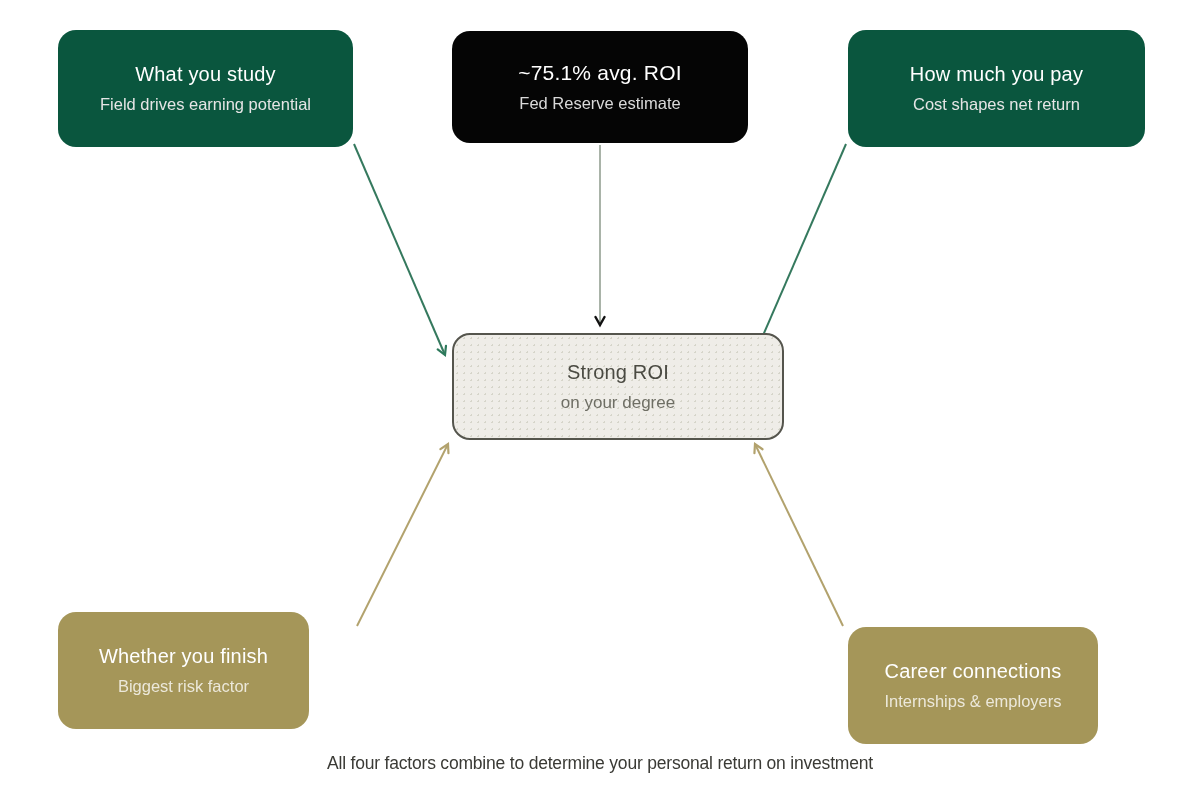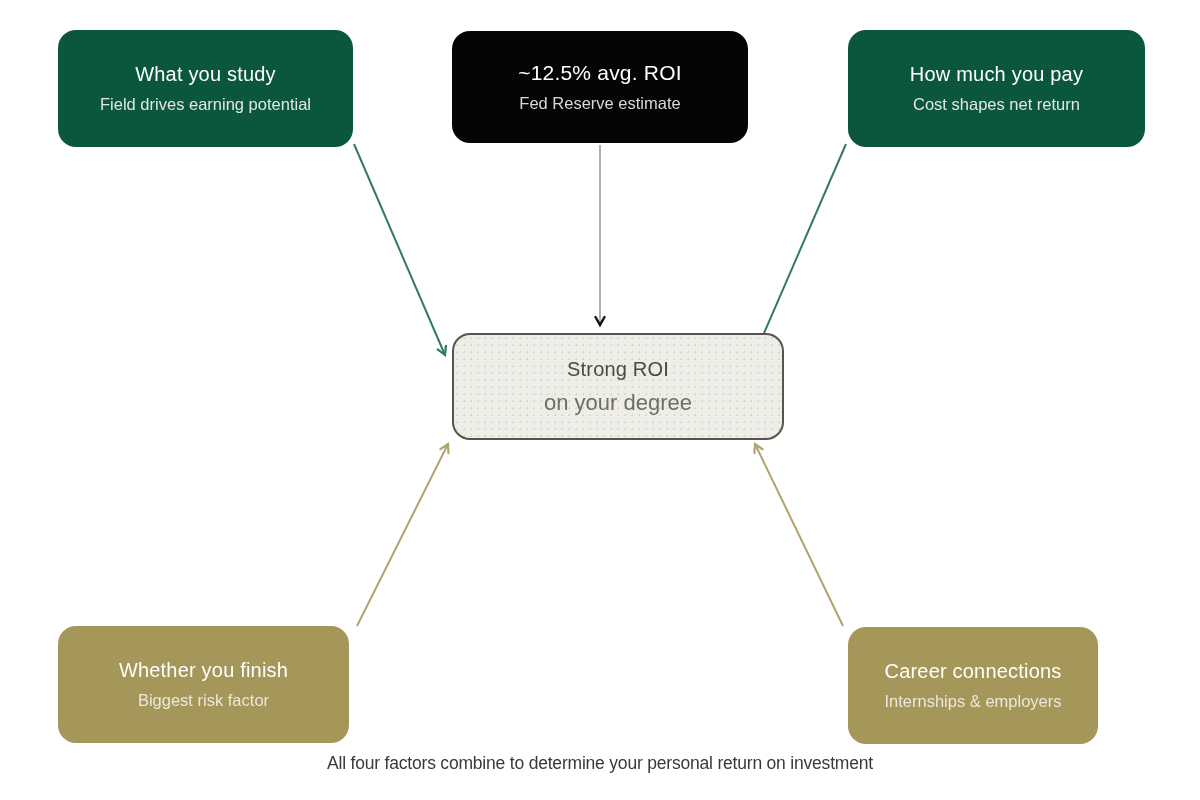--- a/index.html
+++ b/index.html
@@ -24,21 +24,21 @@
   .black{background:#050505;}
   .black .node-title{color:#ffffff;font-size:21px;}
   .black .node-sub{color:#d9d9d9;}
   .centerbox{
     background-color:#efede8;
     background-image:radial-gradient(rgba(150,150,125,0.28) 1px, transparent 1px);
     background-size:7px 7px;
     border:2px solid #55554d;
   }
   .centerbox .node-title{color:#4a4a42;}
-  .centerbox .node-sub{color:#6e6e64;font-size:22px;}
+  .centerbox .node-sub{color:#6e6e64;font-size:17px;}
   .caption{
     position:absolute;left:0;top:753px;width:1200px;text-align:center;
     font-size:17.5px;color:#3a3a35;letter-spacing:-0.2px;
   }
 </style>
 </head>
 <body>
 
 <div class="canvas">
 
@@ -60,35 +60,35 @@
     <line x1="357" y1="626" x2="448" y2="444" stroke="#b2a26d" stroke-width="2" marker-end="url(#chevGold)"></line>
     <line x1="843" y1="626" x2="755" y2="444" stroke="#b2a26d" stroke-width="2" marker-end="url(#chevGold)"></line>
   </svg>
 
   <div class="node green" style="left:58px;top:30px;width:295px;height:117px">
     <div class="node-title">What you study</div>
     <div class="node-sub">Field drives earning potential</div>
   </div>
 
   <div class="node black" style="left:452px;top:31px;width:296px;height:112px">
-    <div class="node-title">~12.5% avg. ROI</div>
+    <div class="node-title">~75.1% avg. ROI</div>
     <div class="node-sub">Fed Reserve estimate</div>
   </div>
 
   <div class="node green" style="left:848px;top:30px;width:297px;height:117px">
     <div class="node-title">How much you pay</div>
     <div class="node-sub">Cost shapes net return</div>
   </div>
 
   <div class="node centerbox" style="left:452px;top:333px;width:332px;height:107px">
     <div class="node-title">Strong ROI</div>
     <div class="node-sub">on your degree</div>
   </div>
 
-  <div class="node gold" style="left:58px;top:626px;width:291px;height:117px">
+  <div class="node gold" style="left:58px;top:612px;width:251px;height:117px">
     <div class="node-title">Whether you finish</div>
     <div class="node-sub">Biggest risk factor</div>
   </div>
 
   <div class="node gold" style="left:848px;top:627px;width:250px;height:117px">
     <div class="node-title">Career connections</div>
     <div class="node-sub">Internships &amp; employers</div>
   </div>
 
   <div class="caption">All four factors combine to determine your personal return on investment</div>

